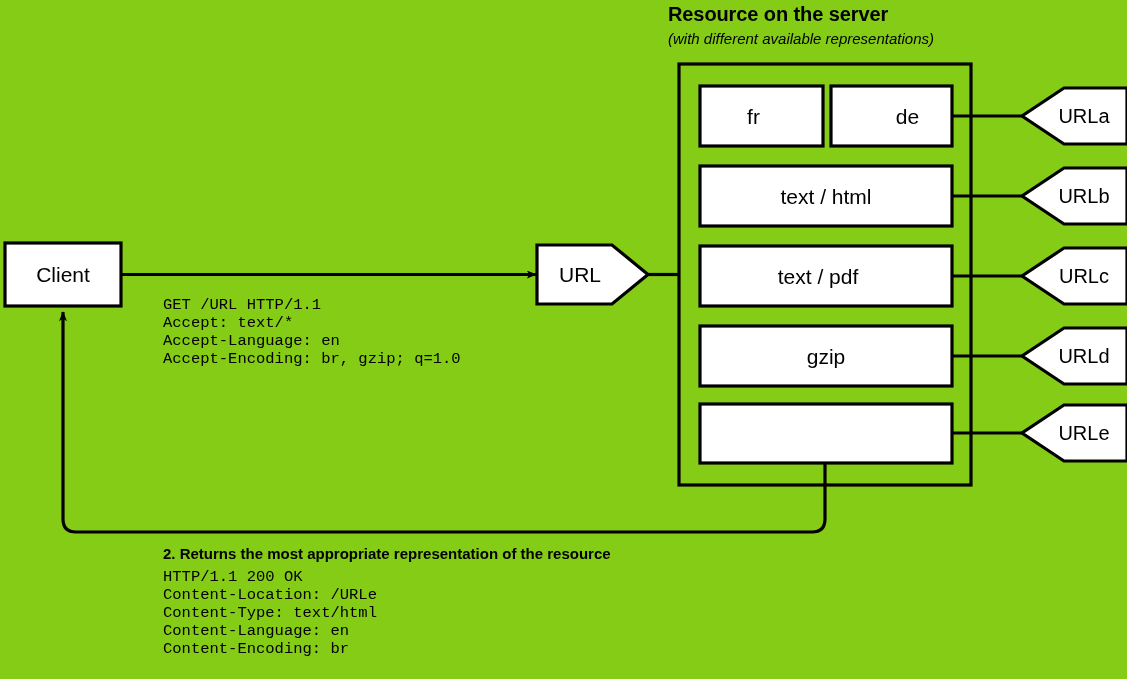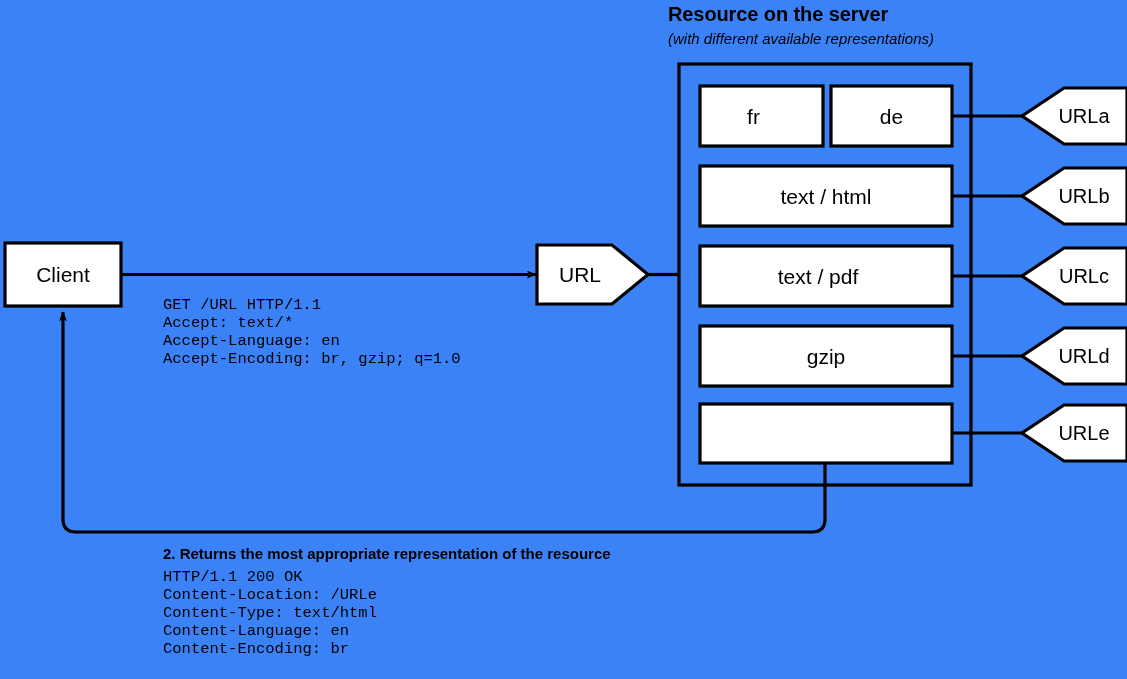--- a/index.html
+++ b/index.html
@@ -9,21 +9,21 @@
     background: #ffffff;
   }
   body {
     font-family: "Liberation Sans", sans-serif;
     color: #000000;
   }
   #stage {
     position: relative;
     width: 1127px;
     height: 679px;
-    background: #3b82f6;
+    background: #84cc16;
     overflow: hidden;
   }
   #wire {
     position: absolute;
     left: 0;
     top: 0;
     width: 1127px;
     height: 679px;
   }
   .lbl {
@@ -121,21 +121,21 @@
   </svg>
 
   <div class="lbl head-title" style="left:668px; top:4px;">Resource on the server</div>
   <div class="lbl head-sub" style="left:668px; top:31px;">(with different available representations)</div>
 
   <div class="node-text" style="left:5px; top:243px; width:116px; height:63px;">Client</div>
 
   <div class="node-text" style="left:537px; top:245px; width:86px; height:59px;">URL</div>
 
   <div class="node-text" style="left:700px; top:86px; width:107px; height:60px;">fr</div>
-  <div class="node-text" style="left:831px; top:86px; width:121px; height:60px;">de</div>
+  <div class="node-text" style="left:831px; top:86px; width:121px; height:60px;padding-left:16px;">de</div>
   <div class="node-text" style="left:700px; top:166px; width:252px; height:60px;">text / html</div>
   <div class="node-text" style="left:700px; top:246px; width:236px; height:60px;">text / pdf</div>
   <div class="node-text" style="left:700px; top:326px; width:252px; height:60px;">gzip</div>
 
   <div class="node-text small" style="left:1044px; top:88px; width:80px; height:56px;">URLa</div>
   <div class="node-text small" style="left:1044px; top:168px; width:80px; height:56px;">URLb</div>
   <div class="node-text small" style="left:1044px; top:248px; width:80px; height:56px;">URLc</div>
   <div class="node-text small" style="left:1044px; top:328px; width:80px; height:56px;">URLd</div>
   <div class="node-text small" style="left:1044px; top:405px; width:80px; height:56px;">URLe</div>
 

